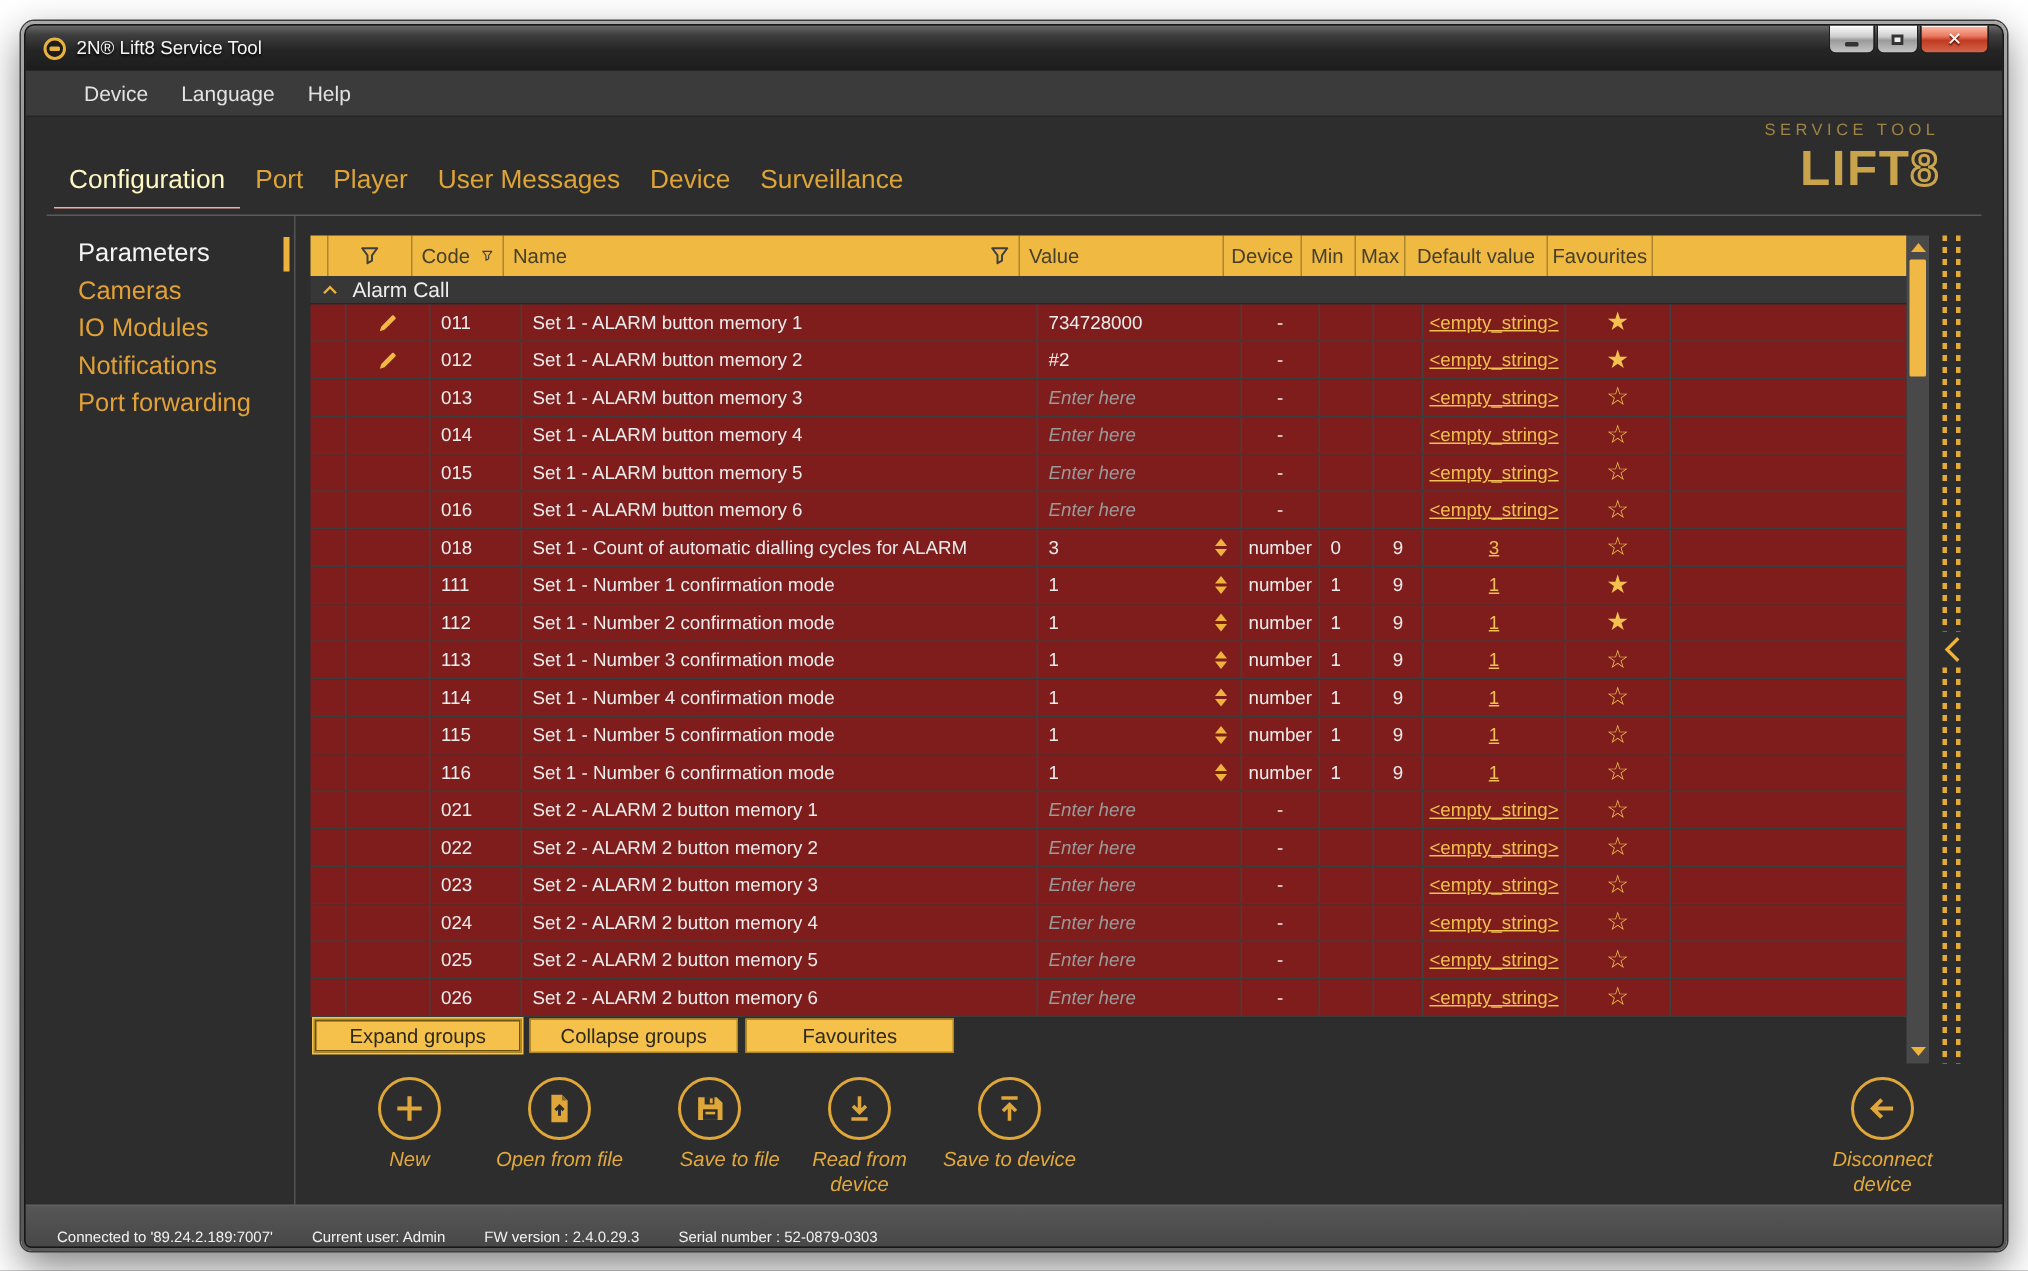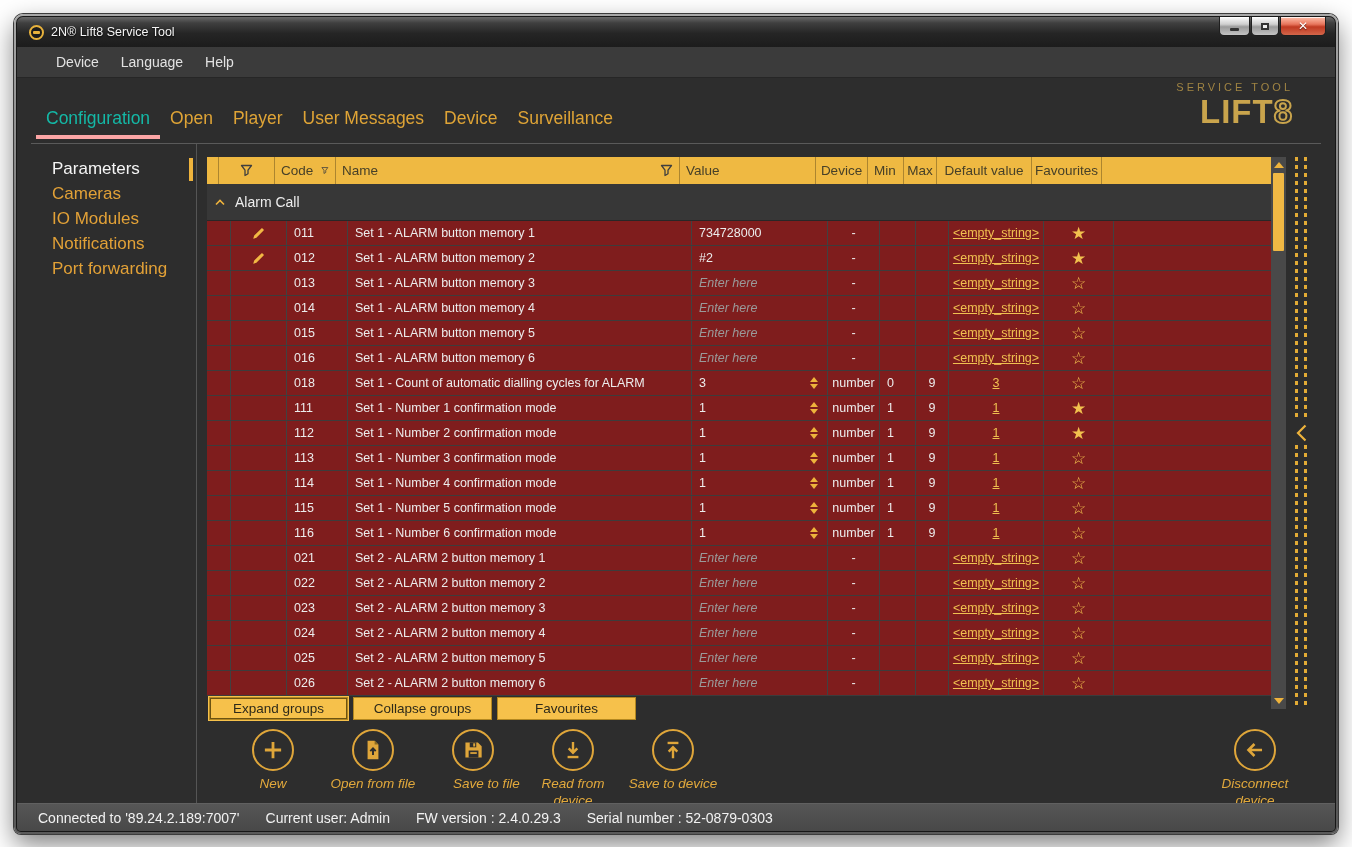--- a/index.html
+++ b/index.html
@@ -39,21 +39,21 @@
   .menubar { height:31px; flex:0 0 31px; background:#3b3b3b; border-bottom:1px solid #262626;
     display:flex; align-items:center; padding-left:28px; }
   .menu-item { color:#e2e2e2; font-size:14px; padding:5px 11px; cursor:default; }
 
   
   .content { flex:1; display:flex; flex-direction:column; background:#2d2d2d; min-height:0; }
   .header-zone { height:66px; flex:0 0 66px; position:relative; }
   .tab-divider { position:absolute; left:14px; right:14px; bottom:0; height:1px; background:#5a5a5a; }
   .tabs { position:absolute; left:19px; bottom:5px; display:flex; }
   .tab { color:#dfa436; font-size:17.5px; padding:6px 10px 9px 10px; cursor:default; }
-  .tab.active { color:#14b8a6; border-bottom:4px solid #fca5a5; padding-bottom:6px; }
+  .tab.active { color:#fef9c3; border-bottom:1px solid #fca5a5; padding-bottom:6px; }
   .logo { position:absolute; right:42px; top:4px; text-align:right; line-height:1; }
   .logo-sub { color:#a08443; font-size:11px; letter-spacing:3px; display:block; margin-bottom:2px; }
   .logo-main { font-size:33px; font-weight:bold; color:#c9a44c; letter-spacing:1px; }
   .logo8 { color:#c9a44c; font-weight:bold; }
   @supports (-webkit-text-stroke: 1px #000) {
     .logo8 { color:transparent; -webkit-text-stroke:2px #c9a44c; } }
 
   
   .body-zone { flex:1; display:flex; min-height:0; }
   .sidebar { width:179px; flex:0 0 179px; padding-top:13px; position:relative; }
@@ -81,21 +81,21 @@
   .c-name { width:344px; flex:0 0 344px; }
   .c-value{ width:136px; flex:0 0 136px; justify-content:space-between; }
   .c-device{width:52px;  flex:0 0 52px; justify-content:center; }
   .c-min  { width:36px;  flex:0 0 36px; }
   .c-max  { width:33px;  flex:0 0 33px; justify-content:center; }
   .c-default{width:95px; flex:0 0 95px; justify-content:center; }
   .c-fav  { width:70px;  flex:0 0 70px; justify-content:center; }
   .c-fill { flex:1; border-right:none; }
   .thead .c-name { justify-content:space-between; }
 
-  .group-row { display:flex; align-items:center; height:37px; background:#373737;
+  .group-row { display:flex; align-items:center; height:19px; background:#373737;
     border-bottom:1px solid #272727; color:#ededed; font-size:14px; padding-left:8px; }
   .group-caret { margin-right:10px; display:flex; }
 
   .val { overflow:hidden; text-overflow:ellipsis; }
   .val.ph { color:#9a9a9a; font-style:italic; }
   .spinner { display:flex; flex-direction:column; gap:2px; align-items:center; padding-right:2px; }
   .spinner i { display:block; width:0; height:0; border-left:4px solid transparent;
     border-right:4px solid transparent; }
   .spinner .up { border-bottom:5px solid #eeb33c; }
   .spinner .dn { border-top:5px solid #eeb33c; }
@@ -129,22 +129,22 @@
   
   .actions-row { display:flex; align-items:flex-start; margin-top:9px; padding-left:16px; padding-right:30px;font-style:italic; }
   .action { width:100px; display:flex; flex-direction:column; align-items:center; cursor:pointer; }
   .action .circle { width:42px; height:42px; border-radius:50%; border:2.5px solid #dfa63a;
     display:flex; align-items:center; justify-content:center; }
   .action .lbl { margin-top:5px; color:#e2a93c; font-size:13.5px; text-align:center; line-height:1.25; }
   .action.disconnect { margin-left:auto; }
 
   
   .statusbar { flex:0 0 28px; height:28px; background:linear-gradient(180deg,#565656,#484848);
-    border-top:1px solid #606060; display:flex; align-items:center; padding-left:21px;
-    color:#f2f2f2; font-size:14px; }
+    border-top:1px solid #606060; display:flex; align-items:flex-end; padding-left:21px;
+    color:#f2f2f2; font-size:10px; }
   .status-seg { margin-right:26px; white-space:nowrap; }
 
   svg { display:block; }
 </style>
 </head>
 <body>
 
 <div class="window">
   <div class="window-inner">
 
@@ -167,21 +167,21 @@
     <div class="menubar">
         <span class="menu-item">Device</span>
         <span class="menu-item">Language</span>
         <span class="menu-item">Help</span>
       </div>
 
     <div class="content">
       <div class="header-zone">
         <div class="tabs">
             <span class="tab active">Configuration</span>
-            <span class="tab">Open</span>
+            <span class="tab">Port</span>
             <span class="tab">Player</span>
             <span class="tab">User Messages</span>
             <span class="tab">Device</span>
             <span class="tab">Surveillance</span>
           </div>
         <div class="logo">
           <span class="logo-sub">SERVICE TOOL</span>
           <span class="logo-main"><span>LIFT</span><span class="logo8">8</span></span>
         </div>
         <div class="tab-divider"></div>

